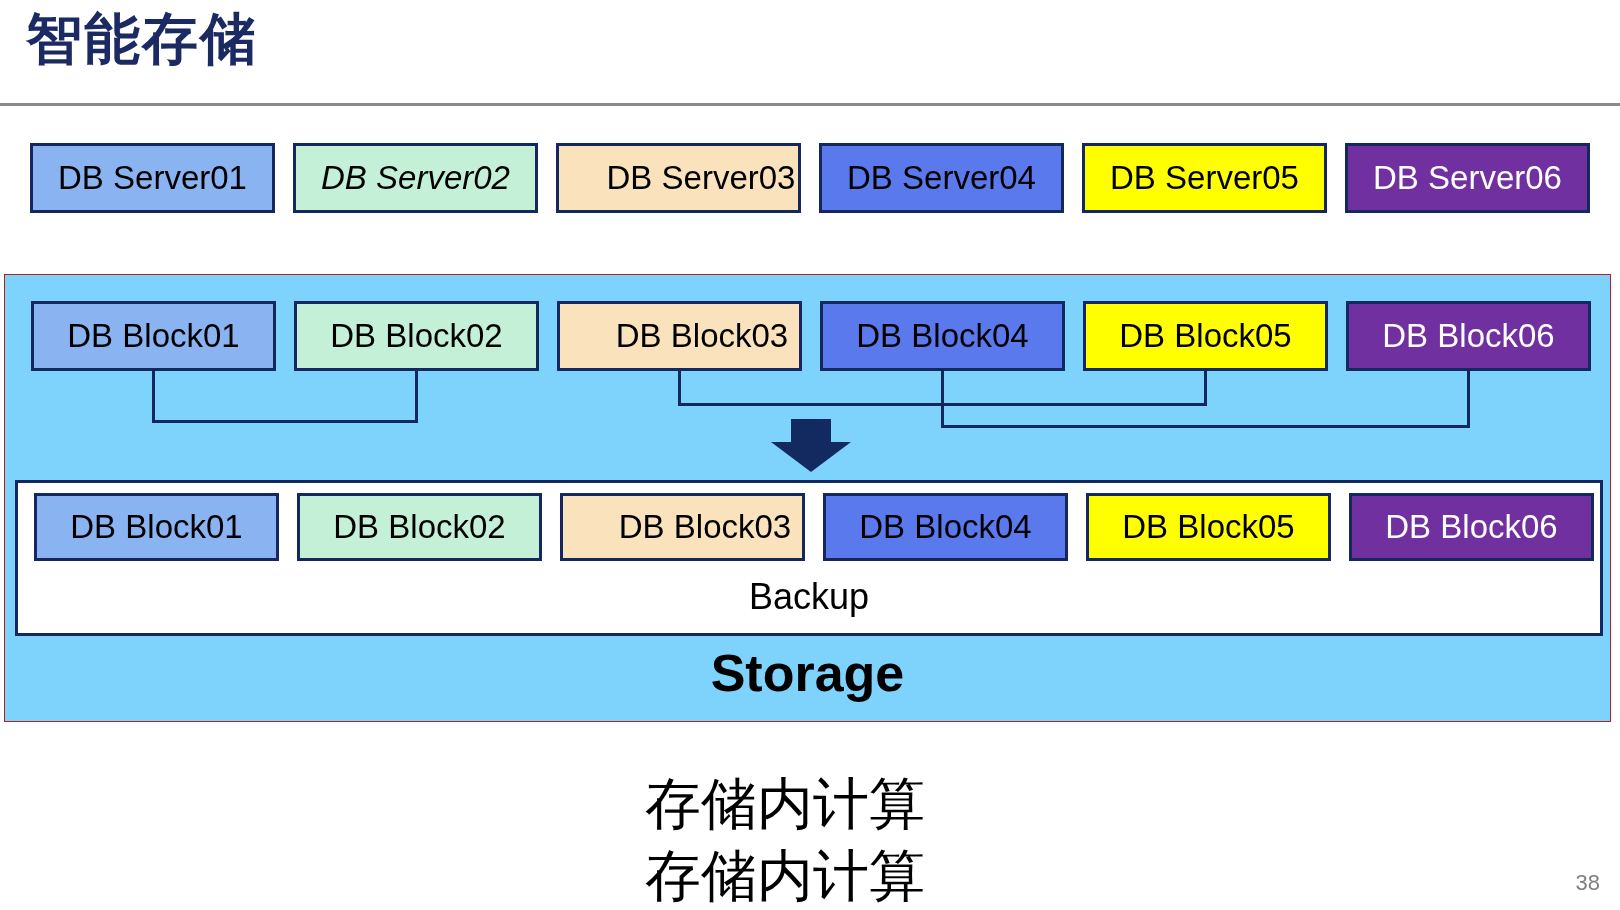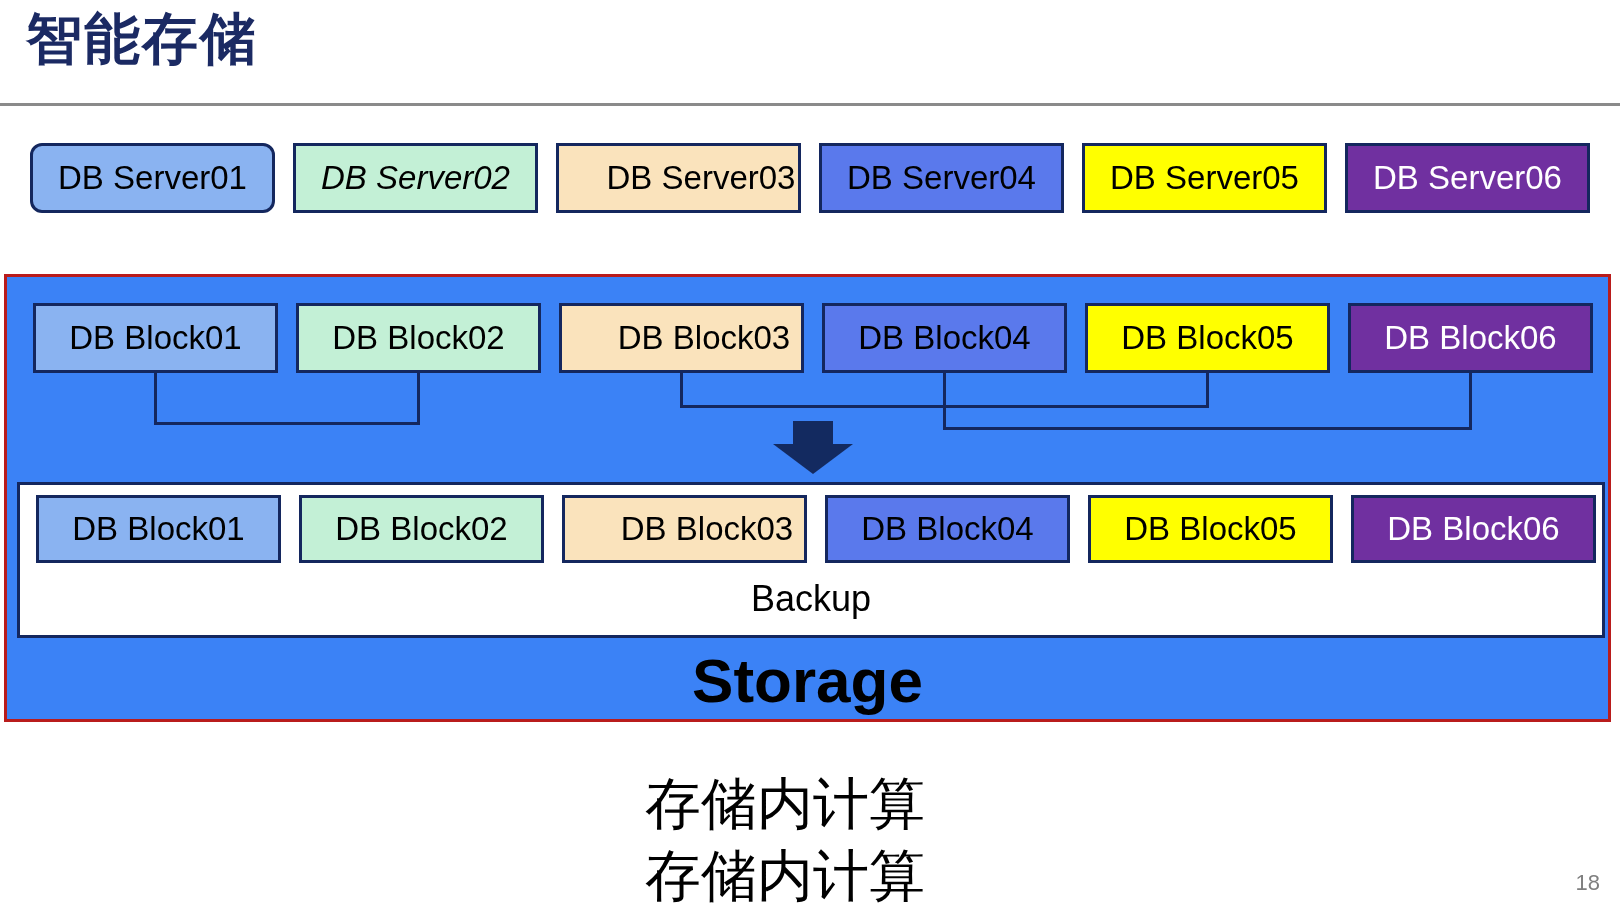--- a/index.html
+++ b/index.html
@@ -26,21 +26,21 @@
   }
   .row{position:absolute;height:70px;}
   .row .nbox{position:absolute;top:0;}
   .p0{left:0;}   .p1{left:263px;} .p2{left:526px;padding-left:45px;}
   .p3{left:789px;} .p4{left:1052px;} .p5{left:1315px;}
   
   .server-row{left:30px;top:143px;width:1560px;}
   
   .storage-panel{
     left:4px;top:274px;width:1607px;height:448px;
-    background:#3b82f6;border:3px solid #b91c1c;box-sizing:border-box;
+    background:#7dd3fc;border:1px solid #b91c1c;box-sizing:border-box;
   }
   .block-row-top{left:26px;top:26px;width:1560px;}
   
   .line{position:absolute;background:#14275e;}
   .v{width:3px;}
   .h{height:3px;}
   .v1{left:147px;top:94px;height:54px;}
   .v2{left:410px;top:94px;height:54px;}
   .hA{left:147px;top:145px;width:266px;}
   .v3{left:673px;top:94px;height:37px;}
@@ -62,41 +62,41 @@
     background:#ffffff;border:3px solid #14275e;box-sizing:border-box;
   }
   .block-row-bottom{left:16px;top:10px;width:1560px;}
   .block-row-bottom .nbox{height:68px;}
   .backup-label{
     position:absolute;left:0;top:85px;width:100%;
     text-align:center;font-size:36px;color:#000;margin-top:8px;
   }
   .storage-label{
     position:absolute;left:0;top:368px;width:100%;
-    text-align:center;font-size:62px;font-weight:bold;color:#000;
+    text-align:center;font-size:52px;font-weight:bold;color:#000;
   }
   
   .caption{
     left:645px;top:768px;
     font-size:56px;line-height:72px;color:#000;white-space:nowrap;
   }
   
   .page-number{
     left:1540px;top:870px;width:60px;
     text-align:right;font-size:22px;color:#7f7f7f;
   }
 </style>
 </head>
 <body>
 
 <div class="abs slide-title">智能存储</div>
 <div class="abs divider"></div>
 
 <div class="row server-row">
-  <div class="nbox p0" style="background-color: rgb(138, 179, 241); color: rgb(0, 0, 0); border-radius: 12px;">DB Server01</div>
+  <div class="nbox p0" style="background-color: rgb(138, 179, 241); color: rgb(0, 0, 0);">DB Server01</div>
   <div class="nbox p1" style="background-color: rgb(195, 240, 214); color: rgb(0, 0, 0); font-style: italic;">DB Server02</div>
   <div class="nbox p2" style="background-color: rgb(250, 227, 188); color: rgb(0, 0, 0);">DB Server03</div>
   <div class="nbox p3" style="background-color: rgb(90, 121, 236); color: rgb(0, 0, 0);">DB Server04</div>
   <div class="nbox p4" style="background-color: rgb(255, 255, 0); color: rgb(0, 0, 0);">DB Server05</div>
   <div class="nbox p5" style="background-color: rgb(112, 48, 160); color: rgb(255, 255, 255);">DB Server06</div>
 </div>
 
 <div class="abs storage-panel">
 
   <div class="row block-row-top">
@@ -134,13 +134,13 @@
   </div>
 
   <div class="storage-label">Storage</div>
 </div>
 
 <div class="abs caption">
   <div>存储内计算</div>
   <div>存储内计算</div>
 </div>
 
-<div class="abs page-number">18</div>
+<div class="abs page-number">38</div>
 
 </body></html>

